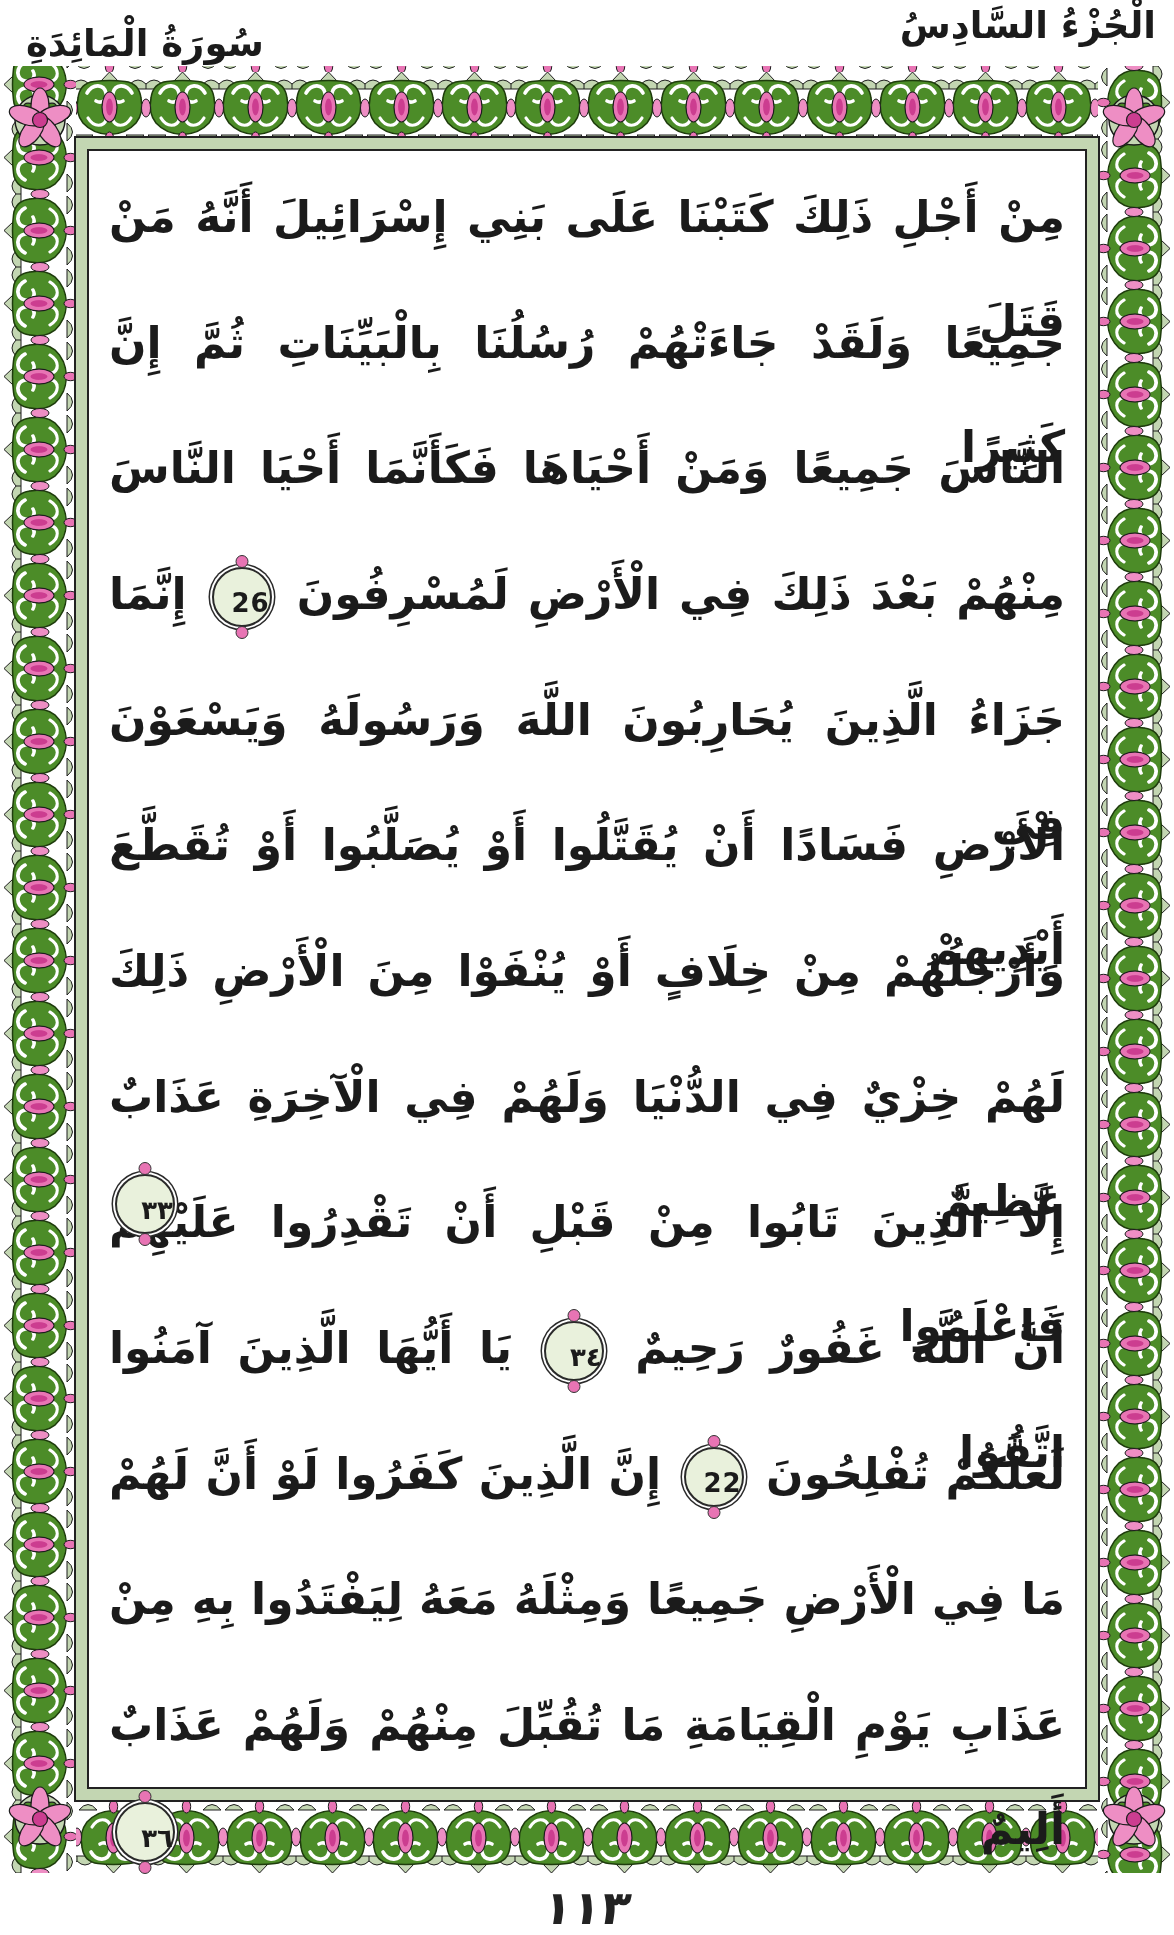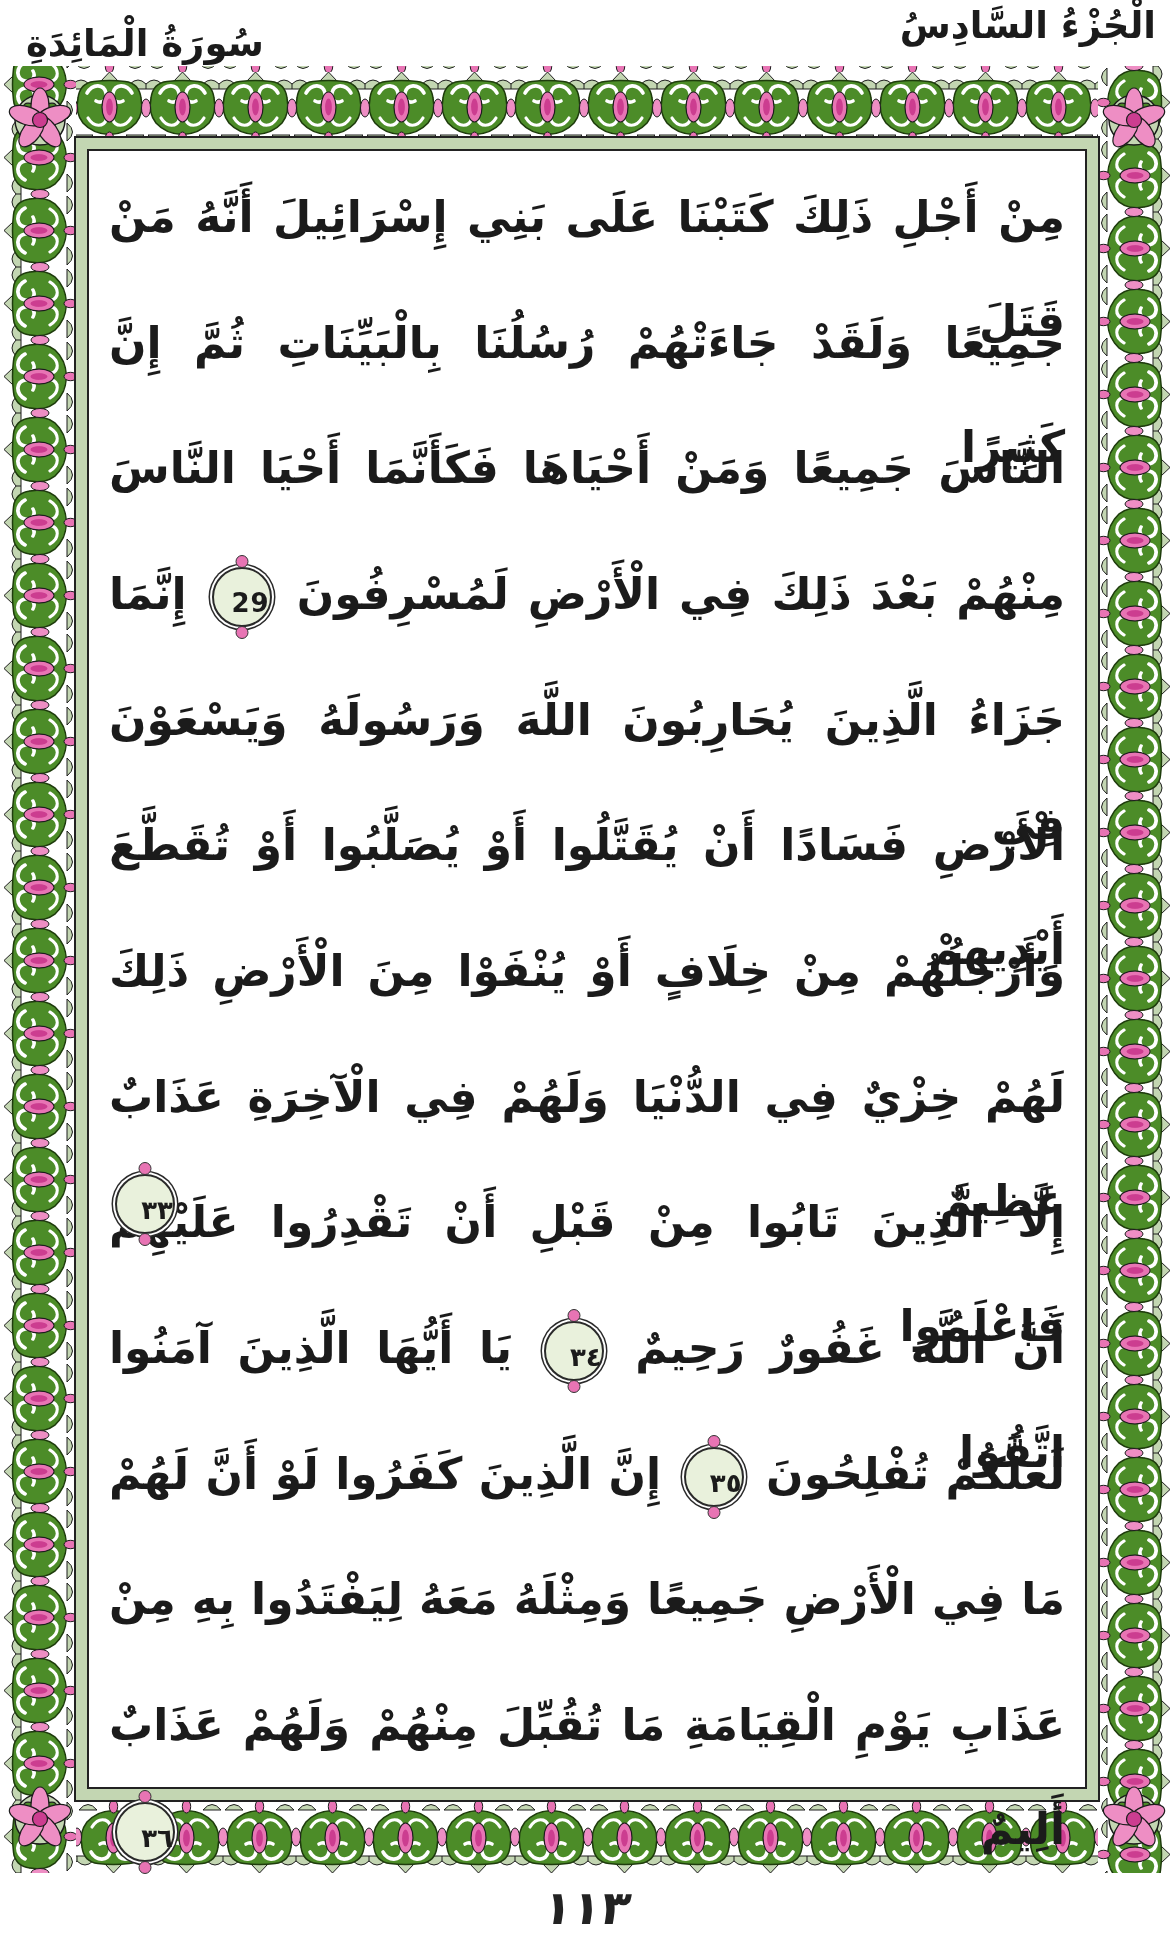--- a/index.html
+++ b/index.html
@@ -113,28 +113,28 @@
 </svg>
 
 <div class="hdr hdr-right">الْجُزْءُ السَّادِسُ</div>
 <div class="hdr hdr-left">سُورَةُ الْمَائِدَةِ</div>
 
 <div class="inner-frame">
   <div class="text-box">
       <div class="qline"><span>مِنْ أَجْلِ ذَلِكَ كَتَبْنَا عَلَى بَنِي إِسْرَائِيلَ أَنَّهُ مَنْ قَتَلَ</span> </div>
       <div class="qline"><span>جَمِيعًا وَلَقَدْ جَاءَتْهُمْ رُسُلُنَا بِالْبَيِّنَاتِ ثُمَّ إِنَّ كَثِيرًا</span> </div>
       <div class="qline"><span>النَّاسَ جَمِيعًا وَمَنْ أَحْيَاهَا فَكَأَنَّمَا أَحْيَا النَّاسَ</span> </div>
-      <div class="qline"><span>مِنْهُمْ بَعْدَ ذَلِكَ فِي الْأَرْضِ لَمُسْرِفُونَ</span> <span class="ayah"><span class="ayah-num">29</span></span> <span>إِنَّمَا</span> </div>
+      <div class="qline"><span>مِنْهُمْ بَعْدَ ذَلِكَ فِي الْأَرْضِ لَمُسْرِفُونَ</span> <span class="ayah"><span class="ayah-num">26</span></span> <span>إِنَّمَا</span> </div>
       <div class="qline"><span>جَزَاءُ الَّذِينَ يُحَارِبُونَ اللَّهَ وَرَسُولَهُ وَيَسْعَوْنَ فِي</span> </div>
       <div class="qline"><span>الْأَرْضِ فَسَادًا أَنْ يُقَتَّلُوا أَوْ يُصَلَّبُوا أَوْ تُقَطَّعَ أَيْدِيهِمْ</span> </div>
       <div class="qline"><span>وَأَرْجُلُهُمْ مِنْ خِلَافٍ أَوْ يُنْفَوْا مِنَ الْأَرْضِ ذَلِكَ</span> </div>
       <div class="qline"><span>لَهُمْ خِزْيٌ فِي الدُّنْيَا وَلَهُمْ فِي الْآخِرَةِ عَذَابٌ عَظِيمٌ</span> <span class="ayah"><span class="ayah-num">٣٣</span></span> </div>
       <div class="qline"><span>إِلَّا الَّذِينَ تَابُوا مِنْ قَبْلِ أَنْ تَقْدِرُوا عَلَيْهِمْ فَاعْلَمُوا</span> </div>
       <div class="qline"><span>أَنَّ اللَّهَ غَفُورٌ رَحِيمٌ</span> <span class="ayah"><span class="ayah-num">٣٤</span></span> <span>يَا أَيُّهَا الَّذِينَ آمَنُوا اتَّقُوا</span> </div>
-      <div class="qline"><span>لَعَلَّكُمْ تُفْلِحُونَ</span> <span class="ayah"><span class="ayah-num">٣٥</span></span> <span>إِنَّ الَّذِينَ كَفَرُوا لَوْ أَنَّ لَهُمْ</span> </div>
+      <div class="qline"><span>لَعَلَّكُمْ تُفْلِحُونَ</span> <span class="ayah"><span class="ayah-num">22</span></span> <span>إِنَّ الَّذِينَ كَفَرُوا لَوْ أَنَّ لَهُمْ</span> </div>
       <div class="qline"><span>مَا فِي الْأَرْضِ جَمِيعًا وَمِثْلَهُ مَعَهُ لِيَفْتَدُوا بِهِ مِنْ</span> </div>
       <div class="qline"><span>عَذَابِ يَوْمِ الْقِيَامَةِ مَا تُقُبِّلَ مِنْهُمْ وَلَهُمْ عَذَابٌ أَلِيمٌ</span> <span class="ayah"><span class="ayah-num">٣٦</span></span> </div>
     </div>
 </div>
 
 <div class="page-num">
   <span>١١٣</span>
 </div>
 
 </body></html>

